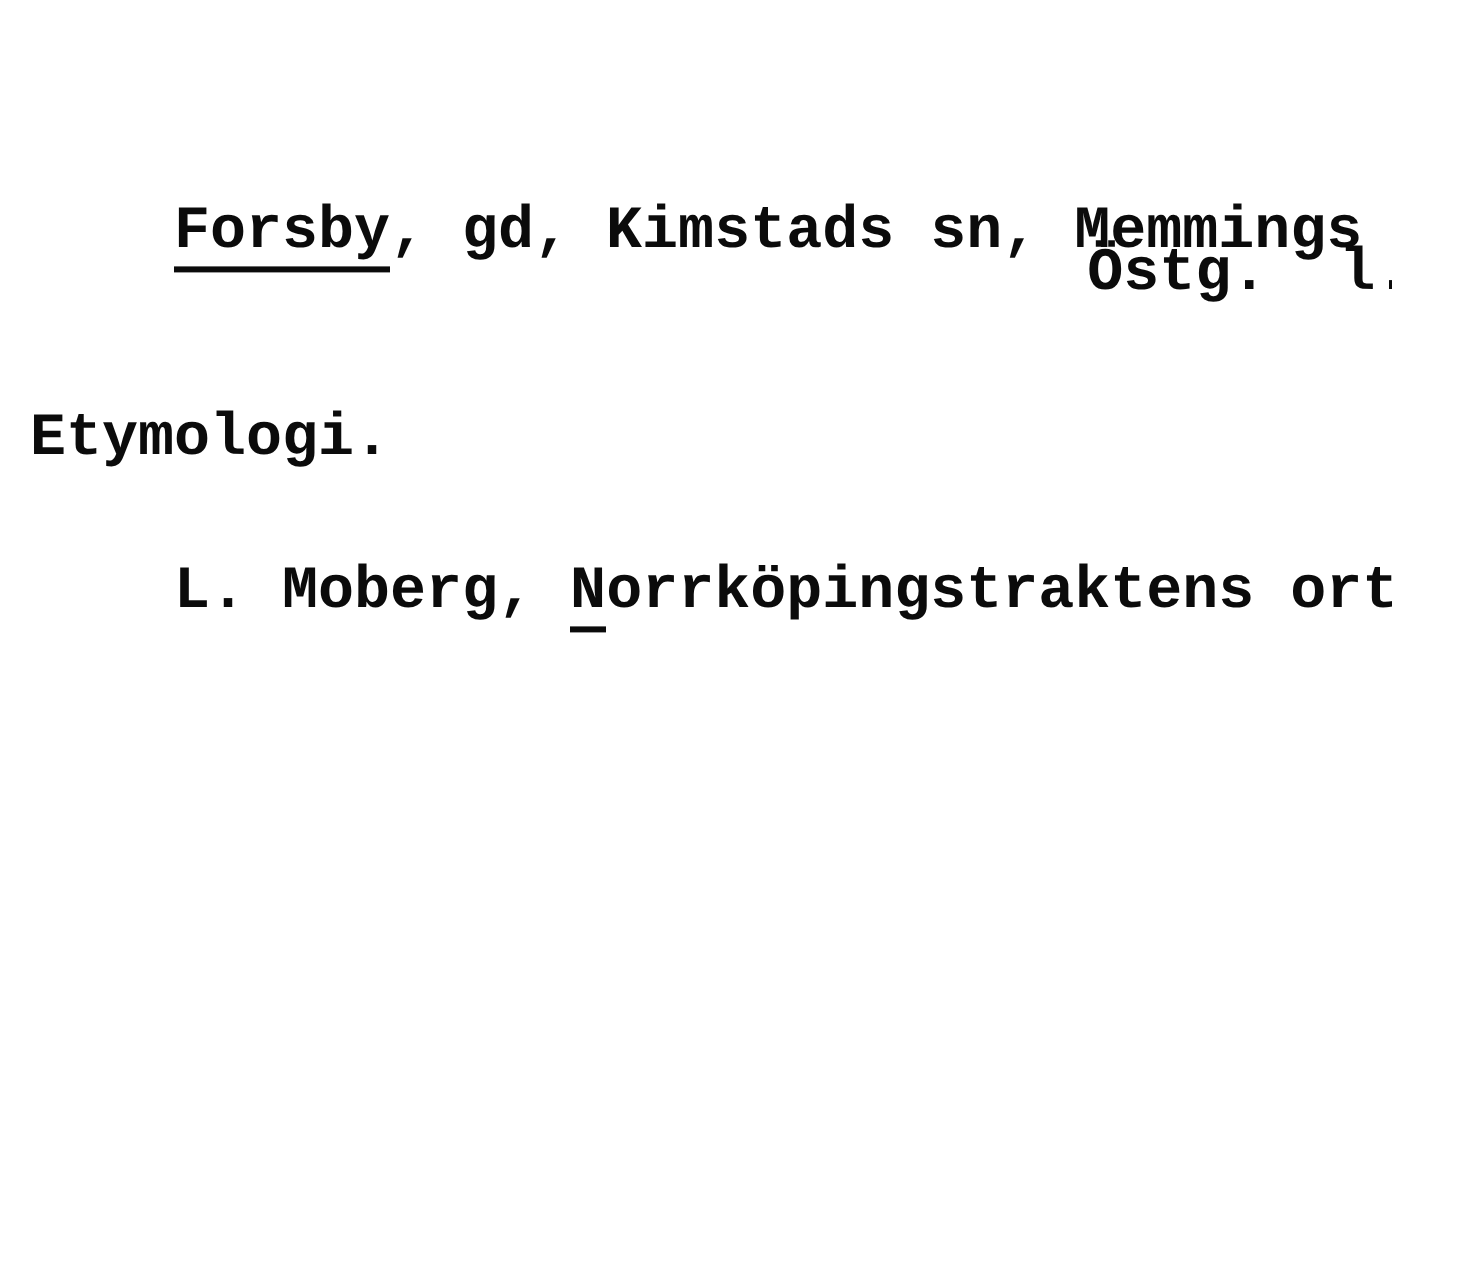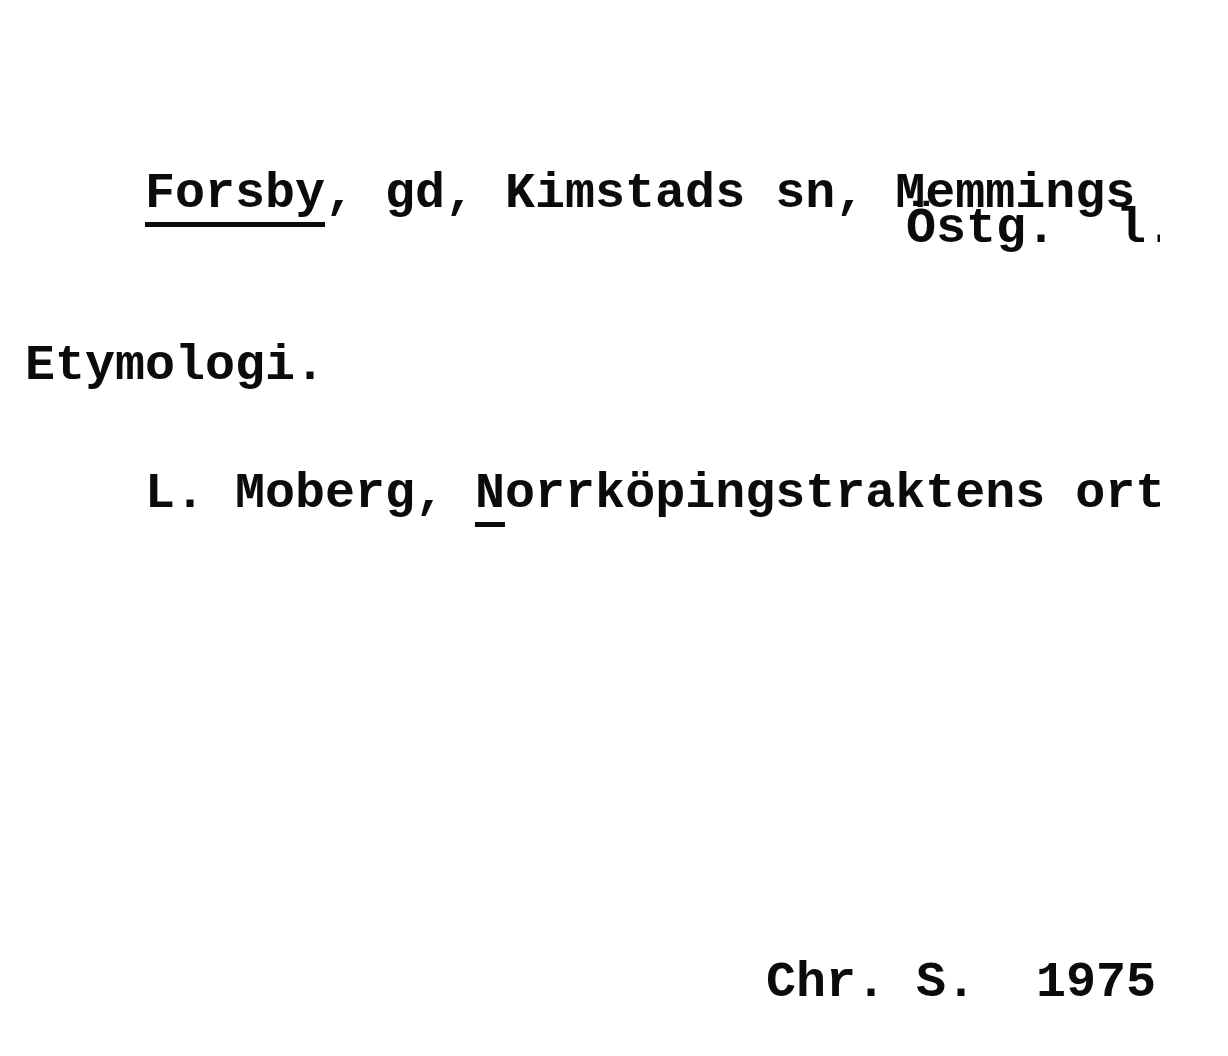--- a/index.html
+++ b/index.html
@@ -67,18 +67,17 @@
 
   <div class="tline l-region">Östg.  l.</div>
 
   <div class="tline l-etym">Etymologi.</div>
 
   <div class="tline l-ref">
     <span>L. Moberg, </span><span class="uline">N</span><span>orrköpingstraktens ortn</span><span class="uline">amn</span>
   </div>
 
 
-  <div class="tline l-signature">Chr. S.  1975</div>
 
   <div class="edge-line"></div>
   <div class="edge-line-top"></div>
 
 </div>
 
 </body></html>

